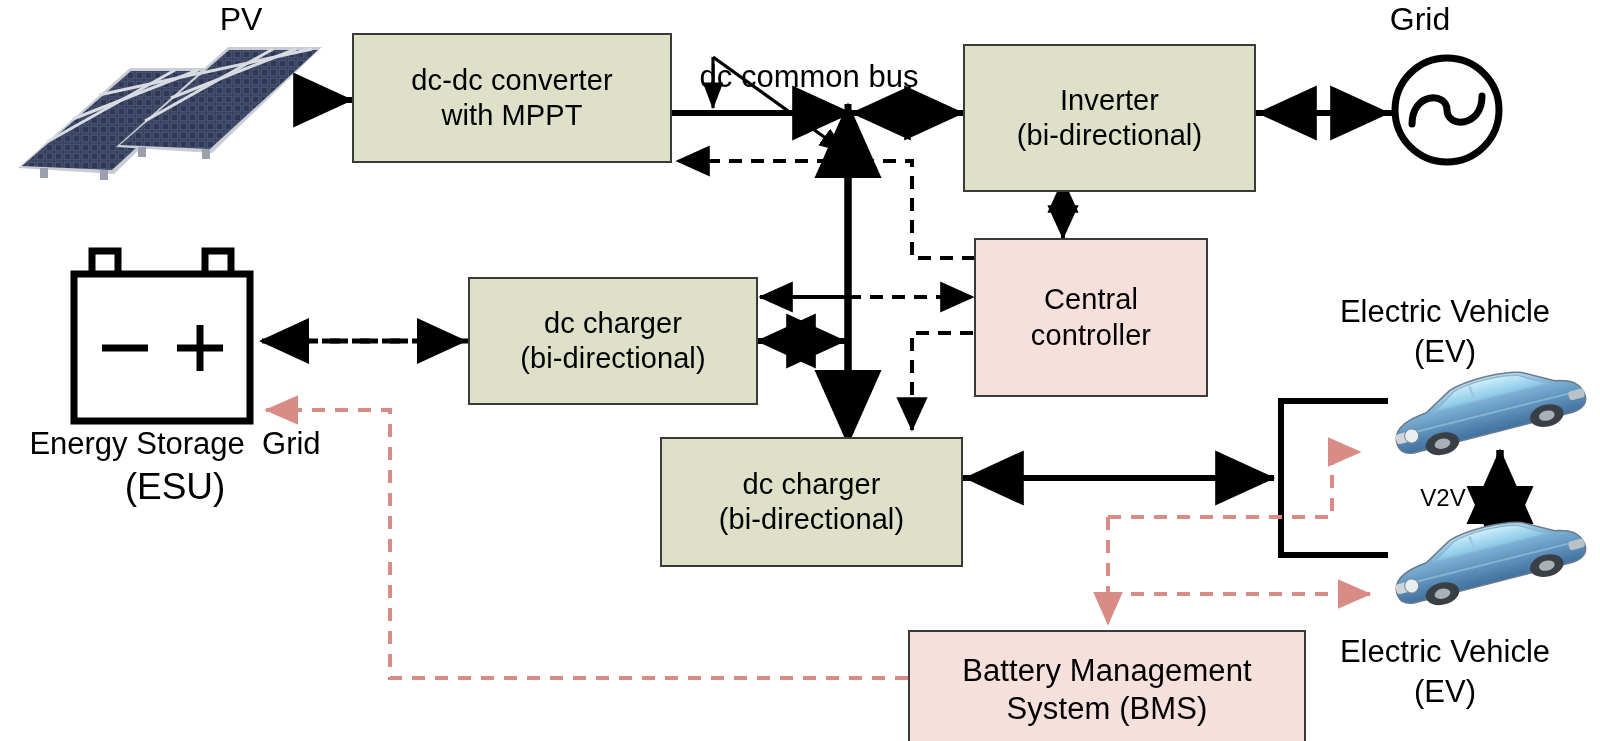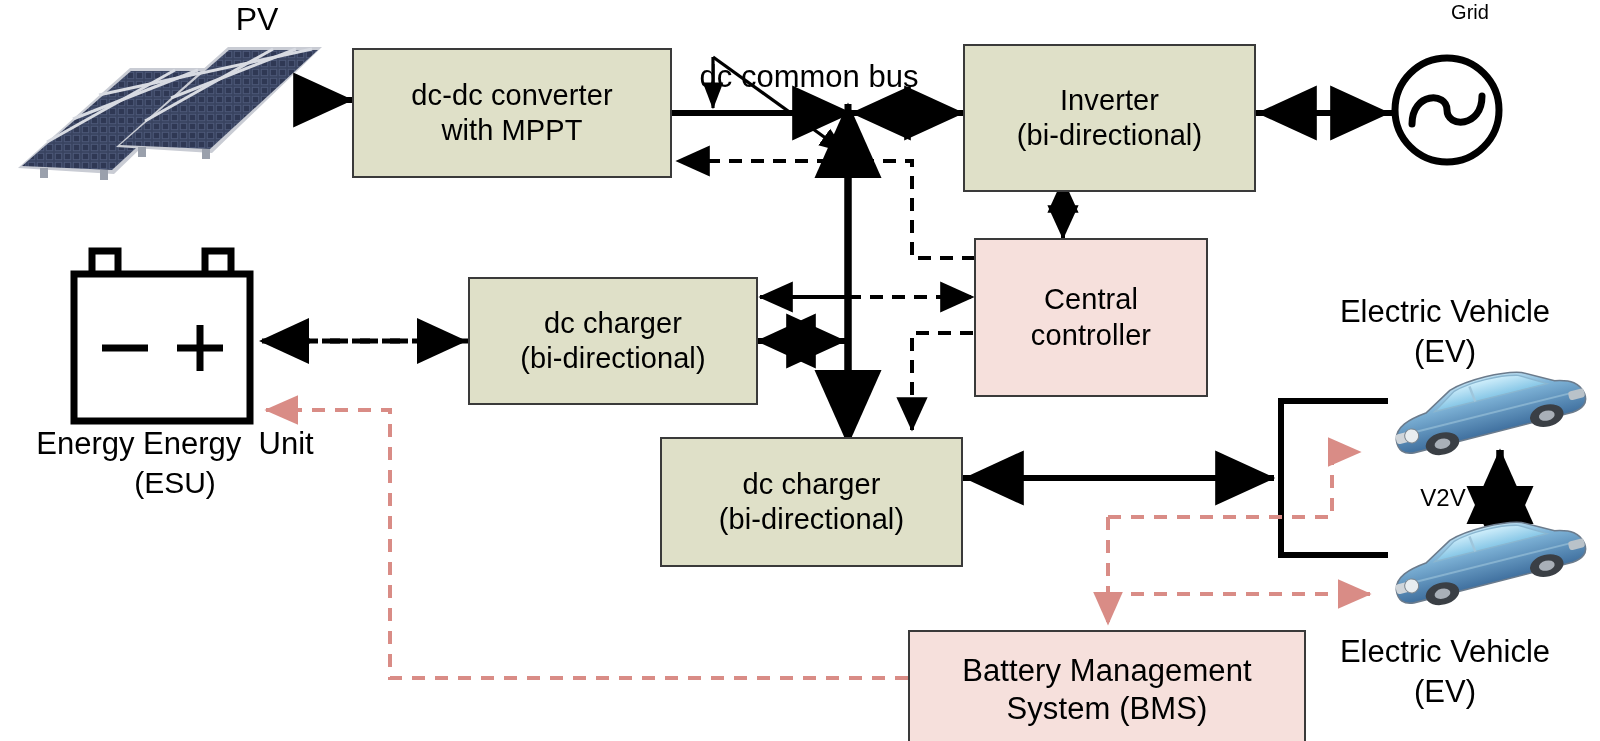--- a/index.html
+++ b/index.html
@@ -176,21 +176,21 @@
       <ellipse cx="52" cy="58" rx="8" ry="5" fill="#a9b0b8"></ellipse>
       <ellipse cx="160" cy="56" rx="17" ry="11" fill="#3a3f45"></ellipse>
       <ellipse cx="160" cy="56" rx="8" ry="5" fill="#a9b0b8"></ellipse>
       <rect x="8" y="38" width="20" height="10" rx="3" fill="#cfd5da"></rect>
       <rect x="186" y="38" width="16" height="9" rx="3" fill="#b9c2c9"></rect>
       <circle cx="24" cy="43" r="7" fill="#e8edf0" stroke="#7b858e" stroke-width="1"></circle>
     </g>
   </g>
 </svg>
 
-<div class="blk green" style="left:352px;top:48px;width:320px;height:130px;">
+<div class="blk green" style="left:352px;top:33px;width:320px;height:130px;">
   <span style="white-space:pre-line;">dc-dc converter
 with MPPT</span>
 </div>
 
 <div class="blk green" style="left:963px;top:44px;width:293px;height:148px;">
   <span style="white-space:pre-line;">Inverter
 (bi-directional)</span>
 </div>
 
 <div class="blk pink" style="left:974px;top:238px;width:234px;height:159px;">
@@ -206,28 +206,28 @@
 <div class="blk green" style="left:660px;top:437px;width:303px;height:130px;">
   <span style="white-space:pre-line;">dc charger
 (bi-directional)</span>
 </div>
 
 <div class="blk pink" style="left:908px;top:630px;width:398px;height:119px;font-size:31px;">
   <span style="white-space:pre-line;">Battery Management
 System (BMS)</span>
 </div>
 
-<div class="lbl" style="left:197px;top:0px;width:120px;font-size:32px;">PV</div>
-
-<div class="lbl" style="left:1410px;top:0px;width:120px;font-size:20px;">Grid</div>
+<div class="lbl" style="left:181px;top:0px;width:120px;font-size:32px;">PV</div>
+
+<div class="lbl" style="left:1360px;top:0px;width:120px;font-size:32px;">Grid</div>
 
 <div class="lbl" style="left:664px;top:26px;width:290px;font-size:31px;margin-top:32px;">dc common bus</div>
 
-<div class="lbl" style="left:0px;top:425px;width:350px;font-size:31px;">Energy Energy  Unit</div>
-<div class="lbl" style="left:0px;top:465px;width:350px;font-size:30px;">(ESU)</div>
+<div class="lbl" style="left:0px;top:425px;width:350px;font-size:31px;">Energy Storage  Grid</div>
+<div class="lbl" style="left:0px;top:465px;width:350px;font-size:37px;">(ESU)</div>
 
 <div class="lbl" style="left:1290px;top:293px;width:310px;font-size:31px;">Electric Vehicle</div>
 <div class="lbl" style="left:1290px;top:333px;width:310px;font-size:31px;">(EV)</div>
 
 <div class="lbl" style="left:1290px;top:633px;width:310px;font-size:31px;">Electric Vehicle</div>
 <div class="lbl" style="left:1290px;top:673px;width:310px;font-size:31px;">(EV)</div>
 
 <div class="lbl" style="left:1388px;top:484px;width:110px;font-size:24px;">V2V</div>
 
 </body></html>

